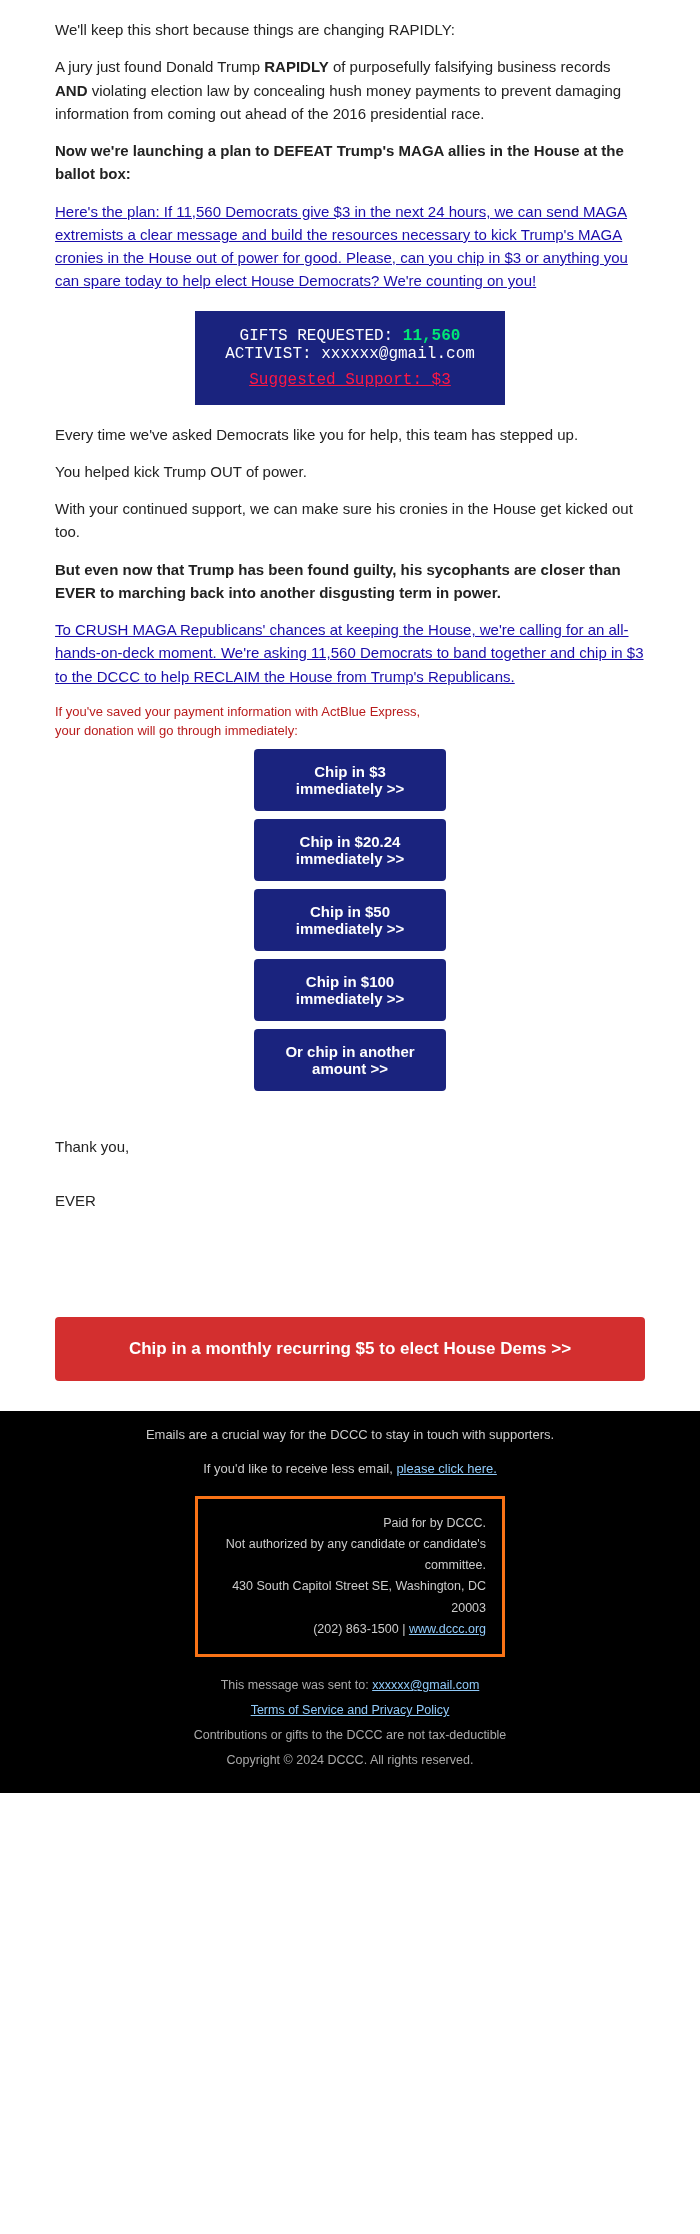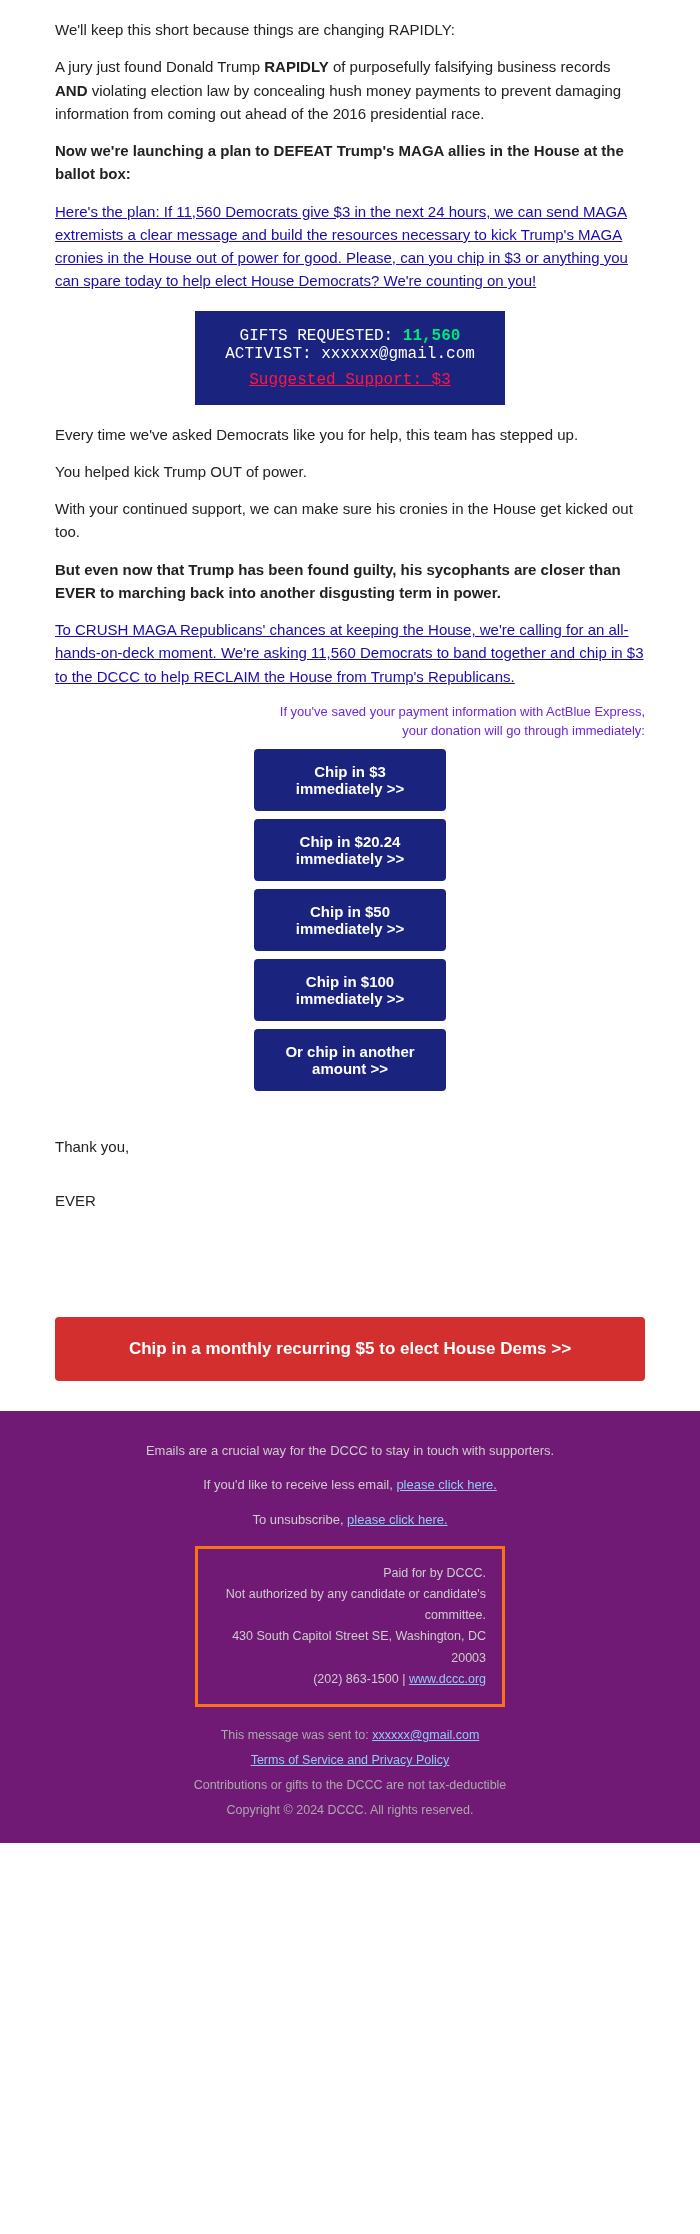--- a/index.html
+++ b/index.html
@@ -35,23 +35,23 @@
     }
     .gifts-box .green { color: #00e676; font-weight: bold; }
     .gifts-box .suggested {
       color: #ff1744;
       text-decoration: underline;
       font-weight: normal;
       margin-top: 8px;
       display: block;
     }
     .express-note {
-      text-align: right;
+      text-align: left;
       font-size: 13px;
-      color: #6d28d9;
+      color: #b91c1c;
       margin-bottom: 8px;
       line-height: 1.5;
     }
     .donate-buttons {
       display: flex;
       flex-direction: column;
       align-items: center;
       gap: 8px;
       margin-bottom: 16px;
     }
@@ -81,24 +81,24 @@
       padding: 22px 20px;
       text-align: center;
     }
     .monthly-bar a, .monthly-bar span {
       color: #fff;
       font-weight: bold;
       font-size: 17px;
       text-decoration: none;
     }
     .footer-area {
-      background: #701a75;
+      background: #000000;
       color: #ccc;
       text-align: center;
-      padding: 30px 40px 20px 40px;
+      padding: 14px 40px 20px 40px;
       margin-top: 30px;
       font-size: 13px;
       line-height: 1.8;
     }
     .footer-area a { color: #90caf9; text-decoration: underline; }
     .paid-box {
       border: 3px solid #f97316;
       margin: 16px auto;
       max-width: 310px;
       padding: 14px 16px;
@@ -183,23 +183,20 @@
 
 <div class="monthly-bar">
   <a href="#">Chip in a monthly recurring $5 to elect House Dems &gt;&gt;</a>
 </div>
 
 <div class="footer-area">
   <p>Emails are a crucial way for the DCCC to stay in touch with supporters.</p>
   <p>
     <span>If you'd like to receive less email, </span><a href="#">please click here.</a>
   </p>
-  <p>
-    <span>To unsubscribe, </span><a href="#">please click here.</a>
-  </p>
 
   <div class="paid-box">
     <div>Paid for by DCCC.</div>
     <div>Not authorized by any candidate or candidate's committee.</div>
     <div>430 South Capitol Street SE, Washington, DC 20003</div>
     <div>
       <span>(202) 863-1500 | </span><a href="#">www.dccc.org</a>
     </div>
   </div>
 

